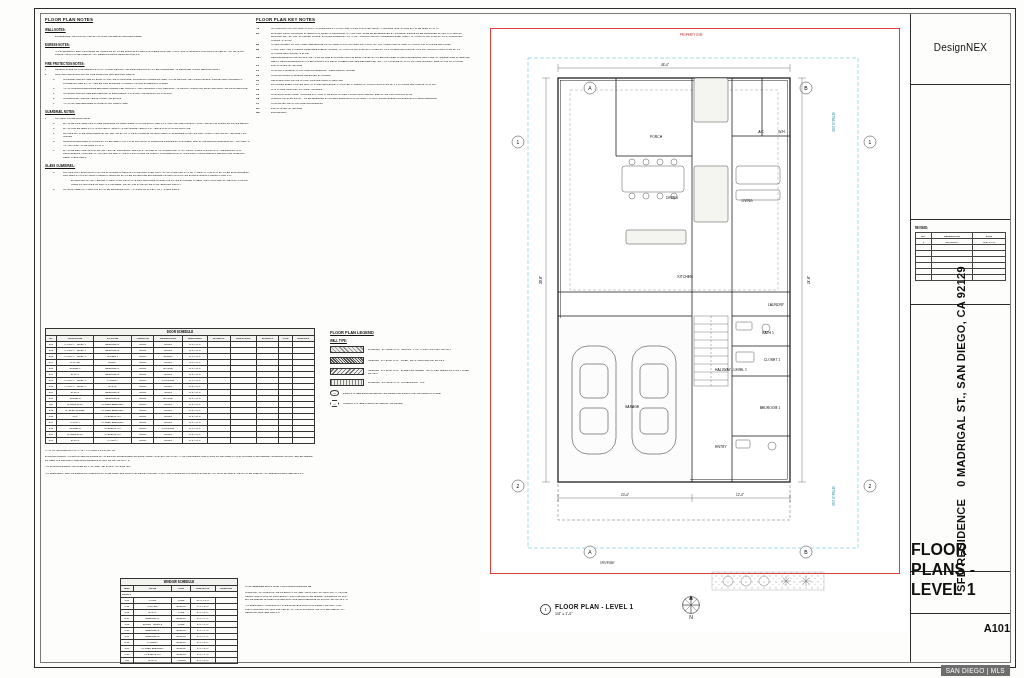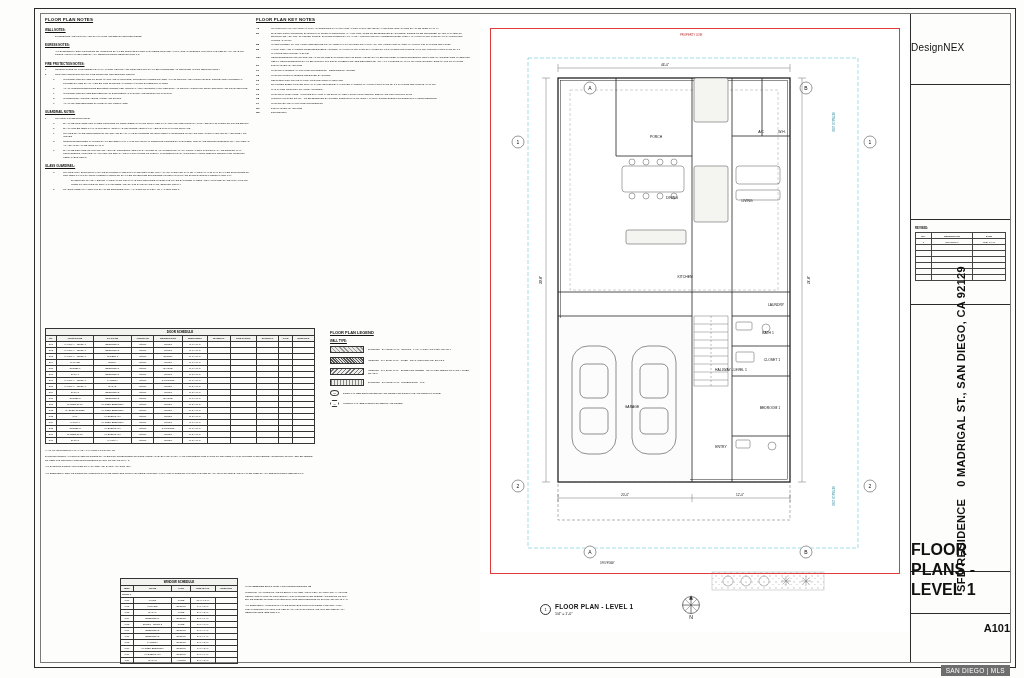--- a/index.html
+++ b/index.html
@@ -189,20 +189,21 @@
 
   
   .titleblock {
     position: absolute;
     right: 14px; top: 14px;
     width: 100px; bottom: 16px;
     border-left: 1px solid #2b2b2b;
   }
   .tb-logo {
     position: absolute; top: 28px; left: 0; width: 100%;
+    text-align: center;
     font-size: 10px; letter-spacing: .2px; color: #111;
   }
   .tb-sep {
     position: absolute; left: 0; width: 100%; height: 0;
     border-top: 1px solid #2b2b2b;
   }
   .rev-block {
     position: absolute; top: 212px; left: 4px; right: 4px;
     font-size: 2.6px; color: #111;
   }

